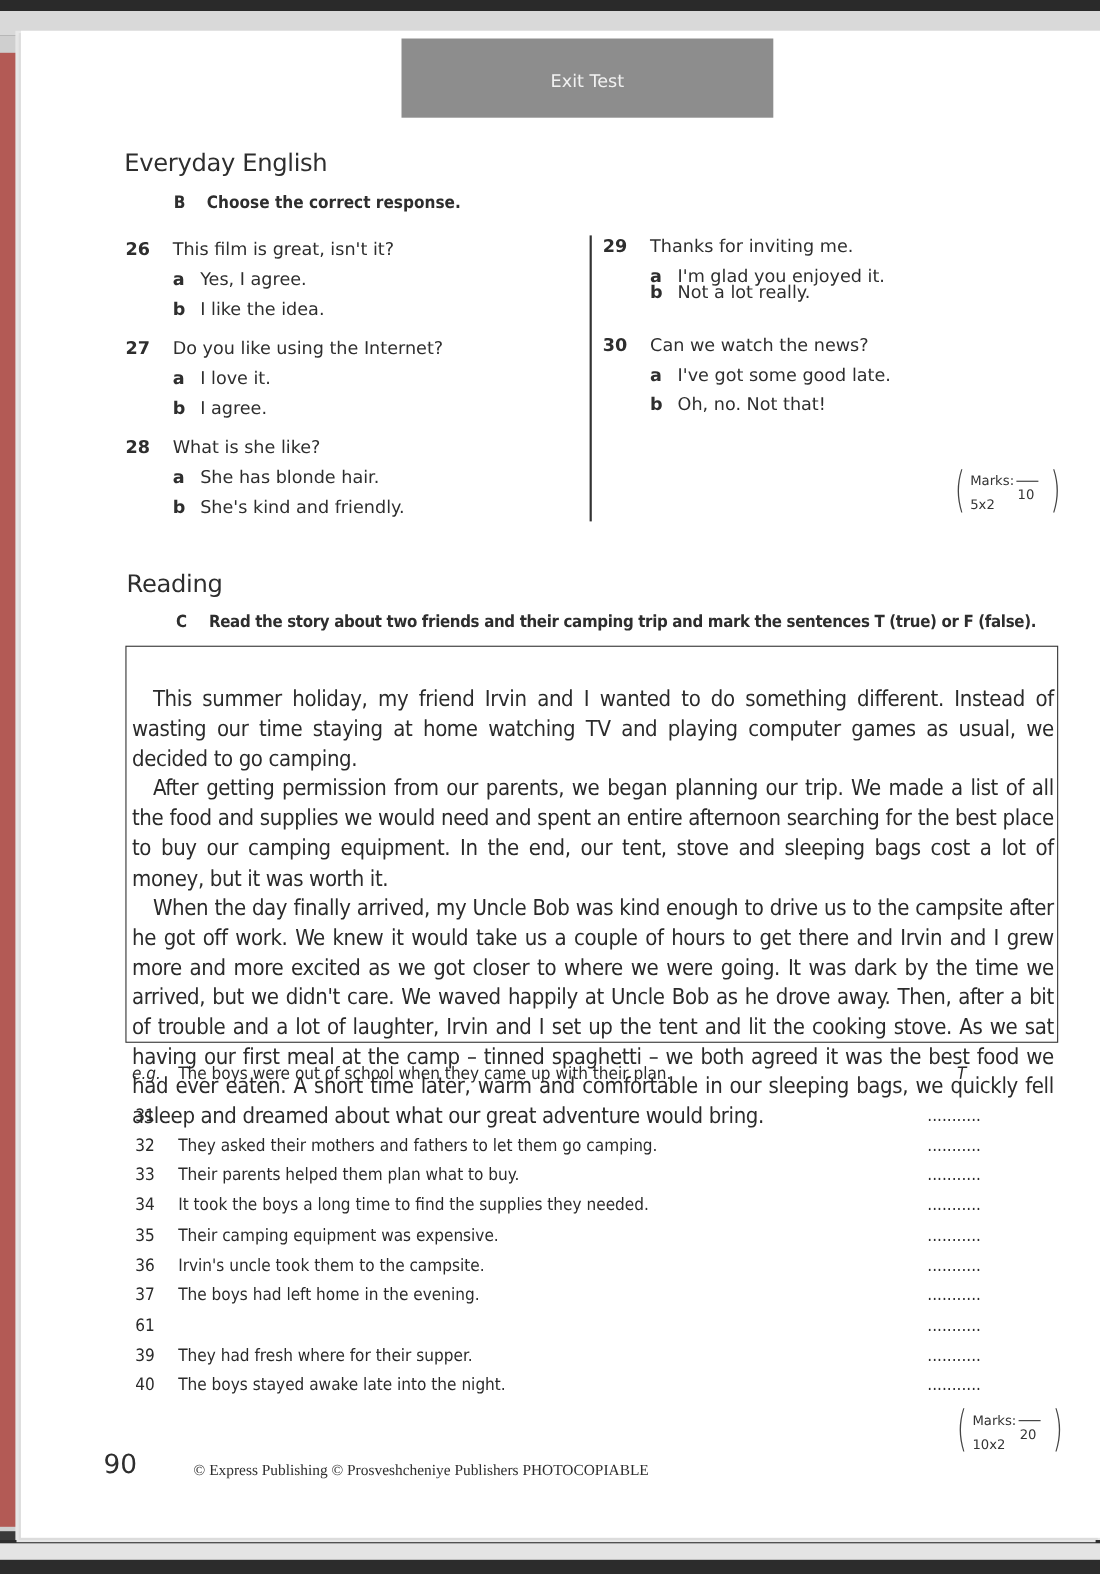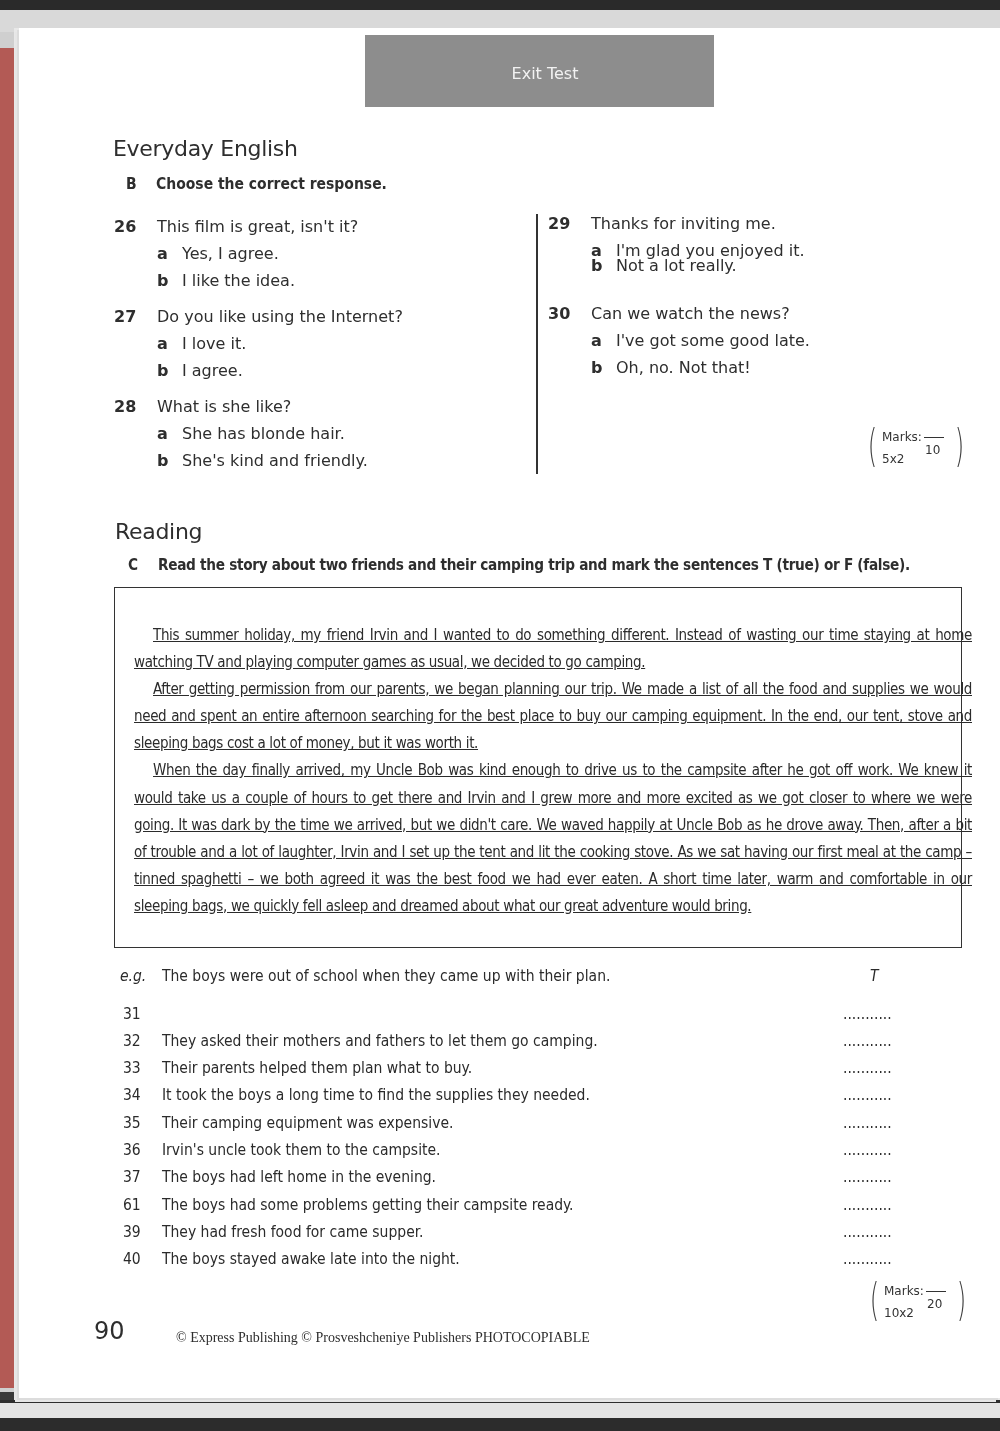--- a/index.html
+++ b/index.html
@@ -17,26 +17,26 @@
   .page {
     position: absolute; left: 19px; top: 28px; width: 981px; height: 1370px;
     background: #ffffff;
     box-shadow: -2px 2px 0 #dcdcdc, -4px 4px 0 #e6e6e6;
   }
   .bottom-bar { position: absolute; left: 0; top: 1400px; width: 1000px; height: 31px; background: #e4e4e4; border-top: 3px solid #2e2e2e; }
   .bottom-bar2 { position: absolute; left: 0; top: 1418px; width: 1000px; height: 13px; background: #2c2c2c; }
 
   .header-box {
     position: absolute; left: 365px; top: 35px; width: 338px; height: 72px;
-    background: #8d8d8d; display: flex; align-items: center; justify-content: center; padding-left: 11px;
+    background: #8d8d8d; display: flex; align-items: center; justify-content: center;
   }
   .header-box span { color: #f2f2f2; font-size: 16px; font-family: "DejaVu Sans", sans-serif; margin-top: 4px; }
 
   .section-title { position: absolute; font-size: 22px; color: #2e2e2e; font-family: "DejaVu Sans", sans-serif; letter-spacing: -0.3px; }
-  .instruction { position: absolute; font-size: 15.5px; font-weight: bold; color: #2e2e2e; font-family: "DejaVu Sans Condensed", "DejaVu Sans", sans-serif; }
+  .instruction { position: absolute; font-size: 15.5px; font-weight: bold; color: #2e2e2e; font-family: "DejaVu Sans Condensed", "DejaVu Sans", sans-serif; margin-left: 32px; }
   .instruction .letter { display: inline-block; width: 30px; }
 
   .q { position: absolute; font-size: 16px; color: #2e2e2e; }
   .q .num { position: absolute; left: 0; top: 0; font-weight: bold; }
   .q .text { position: absolute; left: 43px; top: 0; white-space: nowrap; }
   .opt { position: absolute; left: 43px; white-space: nowrap; }
   .opt .lbl { font-weight: bold; display: inline-block; width: 25px; }
 
   .divider { position: absolute; left: 536px; top: 214px; width: 2px; height: 260px; background: #333; }
 
@@ -47,21 +47,21 @@
   .marks .m-label { position: absolute; left: 12px; top: 6px; }
   .marks .m-mult { position: absolute; left: 12px; top: 28px; }
   .marks .m-line { position: absolute; left: 54px; top: 13px; width: 20px; height: 1px; background: #333; }
   .marks .m-total { position: absolute; left: 55px; top: 19px; }
 
   .story-box {
     position: absolute; left: 114px; top: 587px; width: 848px; height: 361px;
     border: 1.5px solid #333; box-sizing: border-box;
   }
   .story-title { position: absolute; left: 0; top: 4px; width: 100%; text-align: center; font-size: 16px; font-family: "DejaVu Sans Condensed", "DejaVu Sans", sans-serif; }
-  .story-body { position: absolute; left: 19px; top: 34px; width: 838px; font-size: 15px; line-height: 27.1px; text-align: justify; font-family: "DejaVu Sans Condensed", "DejaVu Sans", sans-serif; letter-spacing: -0.35px; text-decoration: underline; }
+  .story-body { position: absolute; left: 5px; top: 34px; width: 838px; font-size: 20px; line-height: 27.1px; text-align: justify; font-family: "DejaVu Sans Condensed", "DejaVu Sans", sans-serif; letter-spacing: -0.35px; }
   .story-body p { margin: 0; text-indent: 19px; }
 
   .tf { position: absolute; left: 120px; font-size: 15.5px; width: 800px; height: 22px; font-family: "DejaVu Sans Condensed", "DejaVu Sans", sans-serif; }
   .tf .num { position: absolute; left: 3px; top: 0; }
   .tf .text { position: absolute; left: 42px; top: 0; white-space: nowrap; }
   .tf .ans { position: absolute; left: 723px; top: 0; letter-spacing: 0px; }
   .tf .ans.example { left: 750px; font-style: italic; }
   .tf .num.eg { font-style: italic; left: 0; }
 
   .page-num { position: absolute; left: 94px; top: 1317px; font-size: 24px; color: #2e2e2e; }
@@ -183,26 +183,25 @@
   <span class="text">Irvin's uncle took them to the campsite.</span>
   <span class="ans">...........</span>
 </div>
 <div class="tf" style="top:1168px;">
   <span class="num">37</span>
   <span class="text">The boys had left home in the evening.</span>
   <span class="ans">...........</span>
 </div>
 <div class="tf" style="top:1196px;">
   <span class="num">61</span>
-  <span class="text">The boys had some problems getting their campsite ready.</span>
   <span class="ans">...........</span>
 </div>
 <div class="tf" style="top:1223px;">
   <span class="num">39</span>
-  <span class="text">They had fresh food for came supper.</span>
+  <span class="text">They had fresh where for their supper.</span>
   <span class="ans">...........</span>
 </div>
 <div class="tf" style="top:1250px;">
   <span class="num">40</span>
   <span class="text">The boys stayed awake late into the night.</span>
   <span class="ans">...........</span>
 </div>
 
 <div class="marks" style="left:872px; top:1278px;">
   <span class="paren-l">(</span>

